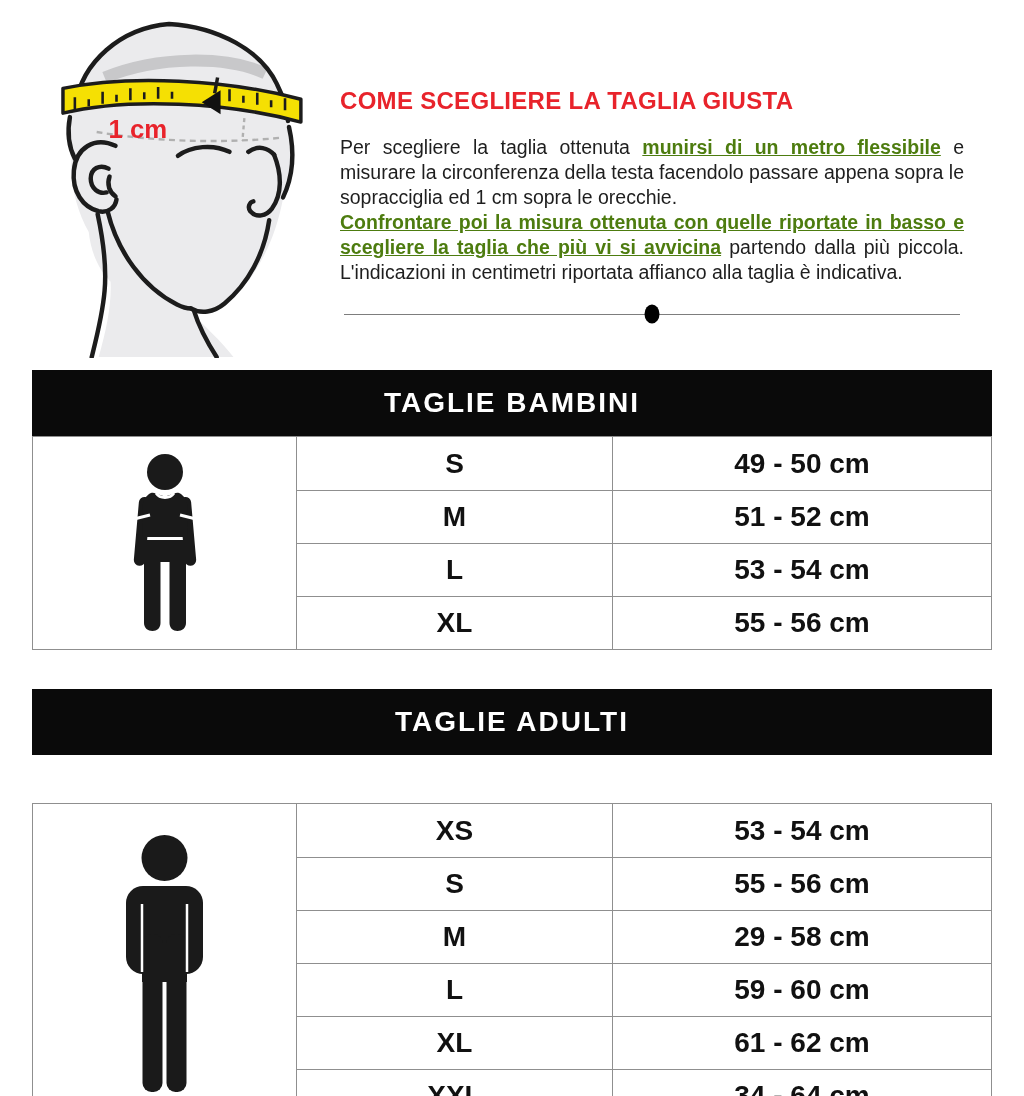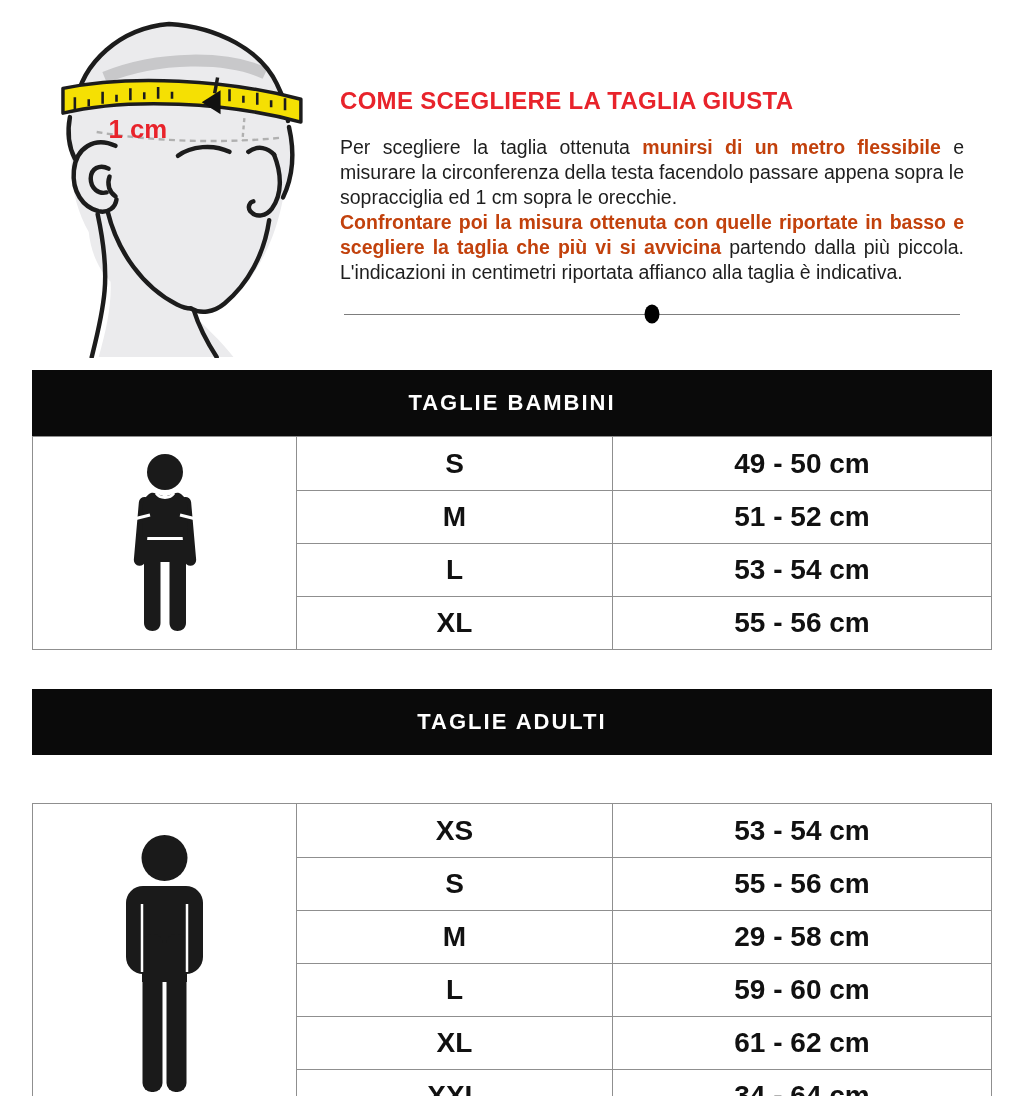--- a/index.html
+++ b/index.html
@@ -11,37 +11,37 @@
   
   .head-illustration { position:absolute; left:18px; top:16px; width:310px; height:342px; }
   .right-col { position:absolute; left:340px; top:88px; width:624px; }
   .page-title {
     font-size:24px; font-weight:700; color:#e8232b; letter-spacing:0.3px; line-height:1.05;
   }
   .intro-block { margin-top:22px; }
   .intro-block p {
     font-size:19.5px; line-height:25px; text-align:justify; color:#1e1e1e;
   }
-  .intro-block strong { font-weight:700; color:#c2410c; }
+  .intro-block strong { font-weight:700; color:#4d7c0f;text-decoration:underline; }
   .divider { position:relative; height:19px; margin-top:19px; }
   .divider .line {
     position:absolute; left:4px; right:4px; top:50%; height:1px; background:#7d7d7d;
   }
   .divider .dot {
     position:absolute; left:50%; top:50%; transform:translate(-50%,-50%);
     width:15px; height:19px; background:#000; border-radius:50%;
   }
   
   .size-section { position:absolute; left:32px; width:960px; }
   .size-section.children { top:370px; }
   .size-section.adults   { top:689px; }
   .band {
     height:66px; background:#0a0a0a; color:#ffffff;
     display:flex; align-items:center; justify-content:center;
-    font-size:22px; font-weight:700; letter-spacing:2px;
+    font-size:28px; font-weight:700; letter-spacing:2px;
   }
   .size-grid {
     display:grid; grid-template-columns:263px 317px 1fr;
     border:1px solid #8f8f8f; background:#fff;
   }
   .rows-4 { grid-template-rows:repeat(4, 53px); }
   .rows-6 { grid-template-rows:repeat(6, 53px);margin-top:48px; }
   .icon-cell { display:flex; align-items:center; justify-content:center; }
   .span-4 { grid-row:1 / span 4; }
   .span-6 { grid-row:1 / span 6; }

